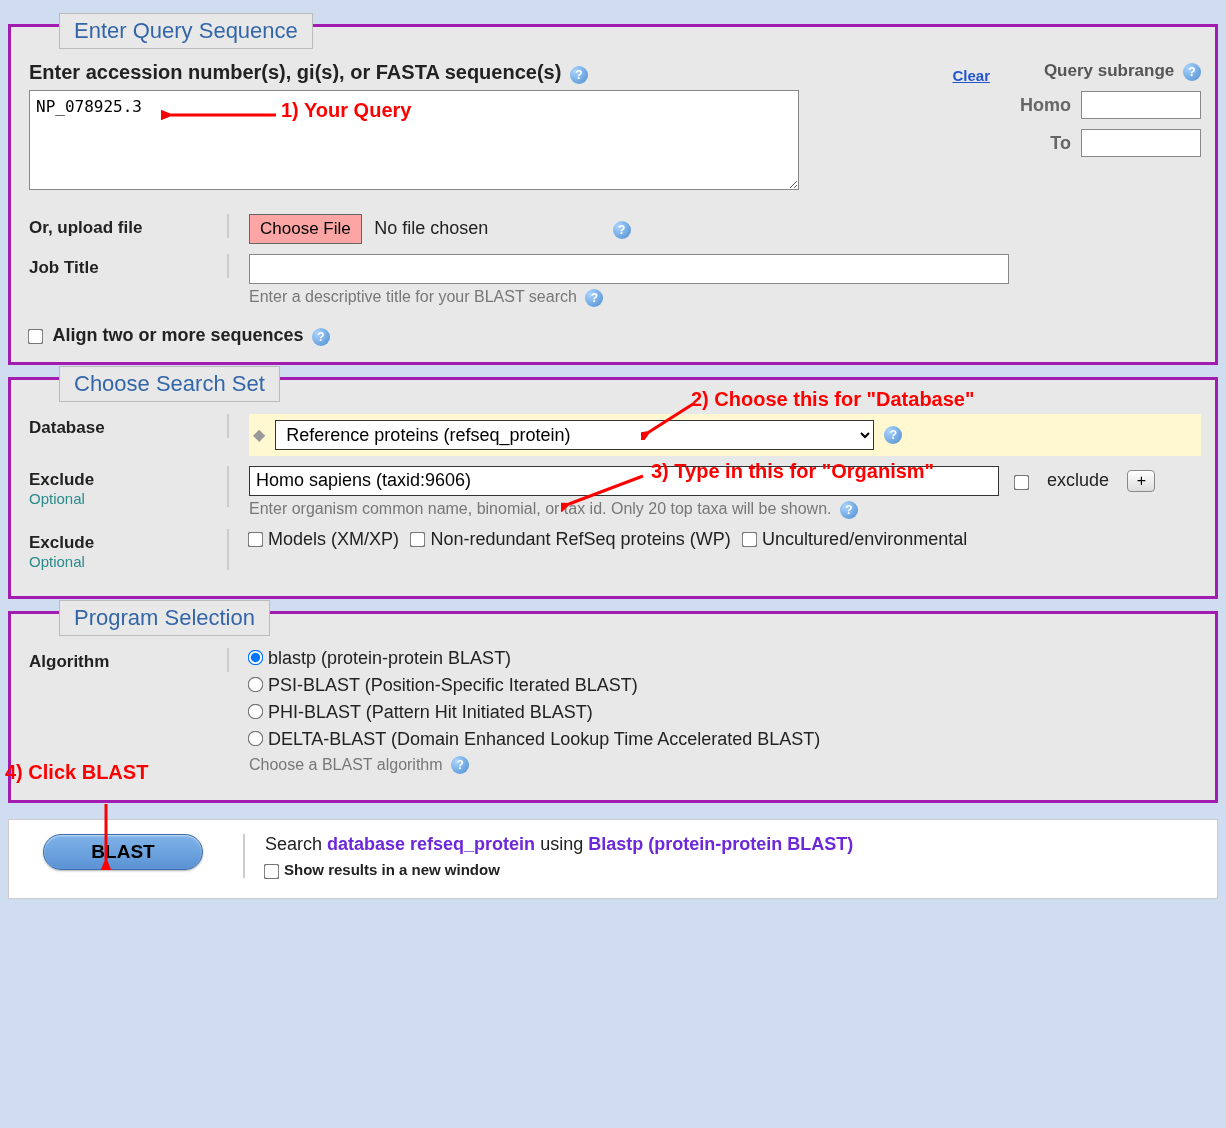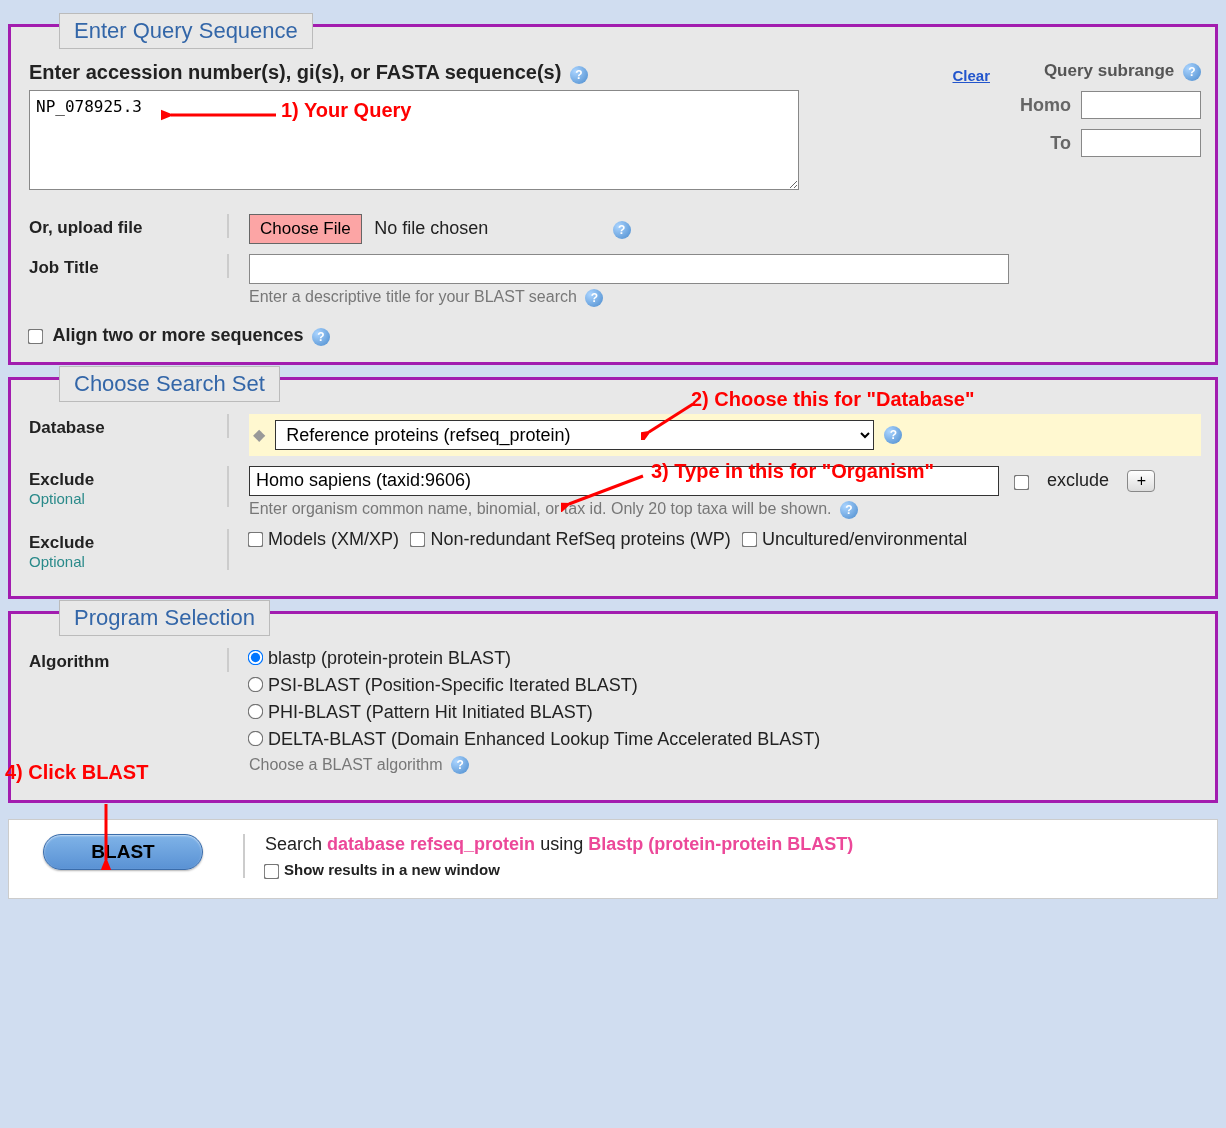--- a/index.html
+++ b/index.html
@@ -34,21 +34,21 @@
 .diamond { color: #999; margin-right: 4px; }
 .organism-input { width: 750px; height: 30px; font-size: 18px; padding: 2px 6px; border: 1px solid #333; }
 .exclude-label { font-size: 18px; margin-left: 8px; }
 .plus-btn { width: 28px; height: 22px; border: 1px solid #888; background: linear-gradient(#fff,#ddd); border-radius: 4px; font-size: 16px; line-height: 16px; cursor: pointer; margin-left: 14px; }
 .exclude-checks label { font-size: 18px; margin-right: 8px; }
 .algo-list label { font-size: 18px; display: block; margin-bottom: 6px; }
 .algo-list input[type=radio] { margin-right: 6px; transform: scale(1.2); }
 .blast-row { background: #fff; border: 1px solid #ccc; margin: 16px 8px 0 8px; padding: 14px 14px 20px 14px; display: flex; align-items: flex-start; }
 .blast-btn { width: 160px; height: 36px; background: linear-gradient(#7fb3e8, #5a92d4); border: 1px solid #3a6caa; border-radius: 22px; font-weight: bold; font-size: 19px; color: #000; cursor: pointer; margin-left: 20px; margin-right: 40px; box-shadow: inset 0 1px 2px rgba(255,255,255,0.6), 0 1px 2px rgba(0,0,0,0.3); }
 .blast-desc { font-size: 18px; border-left: 2px solid #ccc; padding-left: 20px; }
-.blast-desc .blue { color: #ec4899; font-weight: bold; }
+.blast-desc .blue { color: #6d28d9; font-weight: bold; }
 .show-results { font-size: 15px; font-weight: bold; margin-top: 6px; display: block; }
 .annotation { position: absolute; color: #ff0000; font-weight: bold; font-size: 20px; pointer-events: none; z-index: 10; }
 .arrow-svg { position: absolute; pointer-events: none; z-index: 9; }
 input[type=checkbox] { transform: scale(1.2); margin-right: 6px; vertical-align: middle; }
 </style>
 </head>
 <body>
 
 <div class="container">
 

